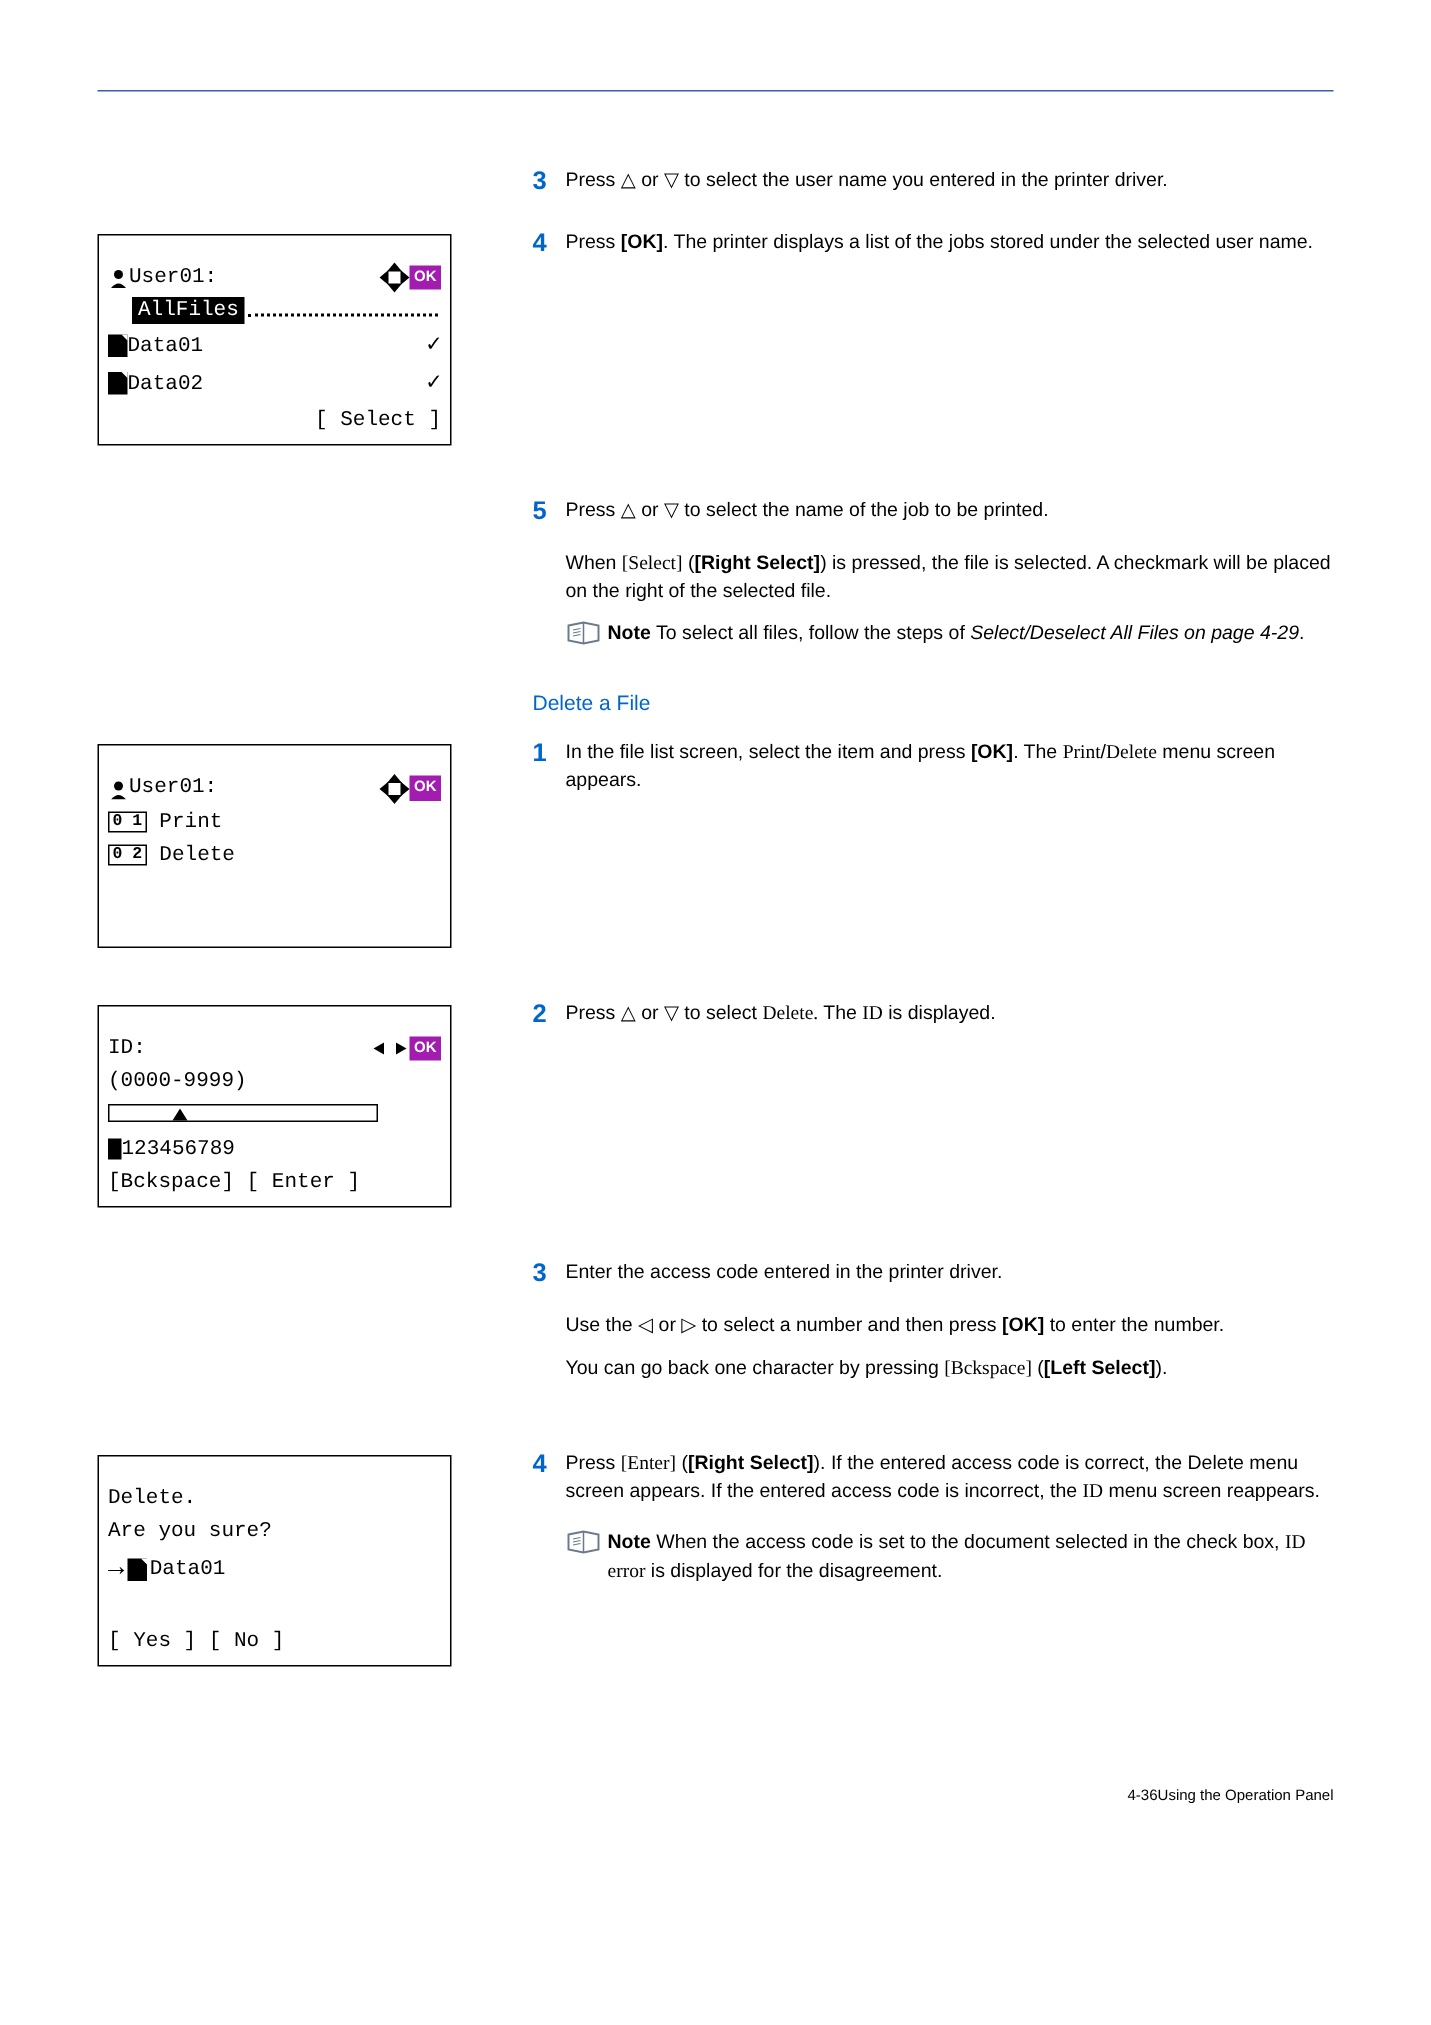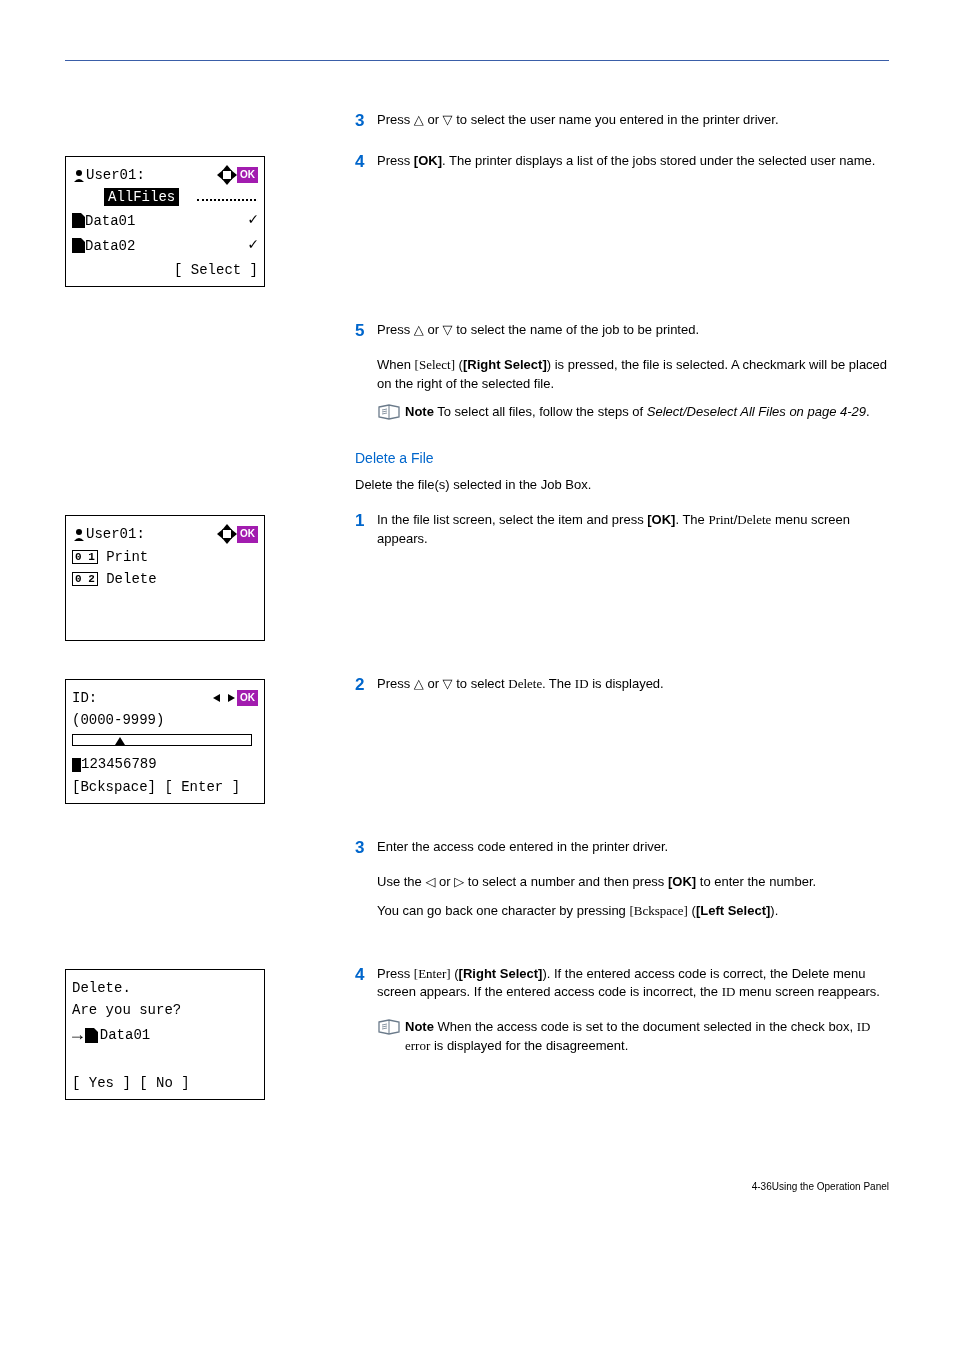--- a/index.html
+++ b/index.html
@@ -28,22 +28,22 @@
   }
   .step-body { flex: 1; }
   .step-body p { margin-bottom: 6px; }
   .indent { margin-left: 22px; margin-bottom: 10px; }
   .mono { font-family: Liberation Serif, serif; font-size: 13px; }
   .bold { font-weight: bold; }
   .italic { font-style: italic; }
 
   .screen {
     border: 1.5px solid #000;
-    width: 200px;
-    padding: 6px 6px 4px 6px;
+    width: 236px;
+    padding: 16px 6px 4px 6px;
     font-family: "Courier New", monospace;
     font-size: 14px;
     background: #fff;
     margin-top: 4px;
   }
   .screen-line { display: flex; align-items: center; min-height: 20px; margin: 2px 0; }
   .screen-line .fill { flex: 1; }
   .sel-row {
     background: #000;
     color: #fff;
@@ -123,21 +123,21 @@
             <path d="M2 14 Q7 8 12 14 Z" fill="#000"></path>
           </svg>
         <span>User01:</span>
         <span class="fill"></span>
         <span class="nav-diamond">
             <span class="l"></span>
             <span class="r"></span>
           </span>
         <span class="ok-badge">OK</span>
       </div>
-      <div class="sel-row-wrap screen-line" style="gap:16px;">
+      <div class="sel-row-wrap screen-line" style="gap:0;">
         <span class="sel-row-left"></span>
         <span class="sel-row">AllFiles</span>
         <span class="dotted-fill"></span>
       </div>
       <div class="screen-line">
         <span class="icon-doc-solid"></span>
         <span>Data01</span>
         <span class="fill"></span>
         <span class="checkmark">✓</span>
       </div>
@@ -186,21 +186,20 @@
             <path d="M12 2 L12 16" stroke="#6a7a8a" stroke-width="1"></path>
             <path d="M5 7 L10 6 M5 9 L10 8 M5 11 L10 10" stroke="#6a7a8a" stroke-width="0.8"></path>
           </svg>
       </span>
       <div class="note-text">
         <span class="bold">Note</span><span>  To select all files, follow the steps of </span><span class="italic">Select/Deselect All Files on page 4-29</span><span>.</span>
       </div>
     </div>
 
     <div class="section-head">Delete a File</div>
-    <p style="margin-bottom:10px;">Delete the file(s) selected in the Job Box.</p>
   </div>
 </div>
 
 <div class="row">
   <div class="left-col">
     <div class="screen">
       <div class="screen-line">
         <svg width="14" height="14">
             <circle cx="7" cy="5" r="3" fill="#000"></circle>
             <path d="M2 14 Q7 8 12 14 Z" fill="#000"></path>

